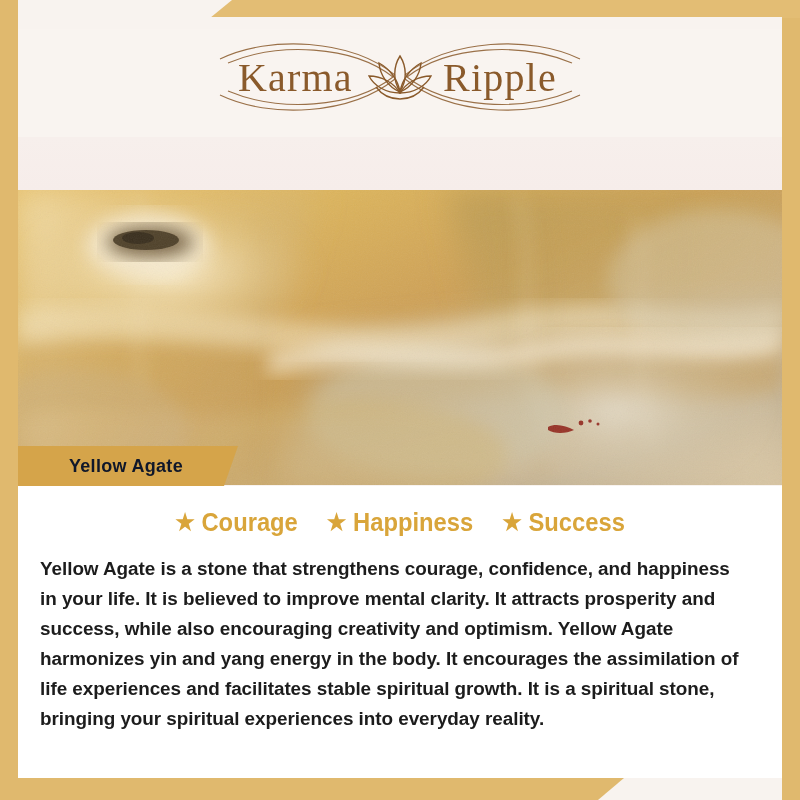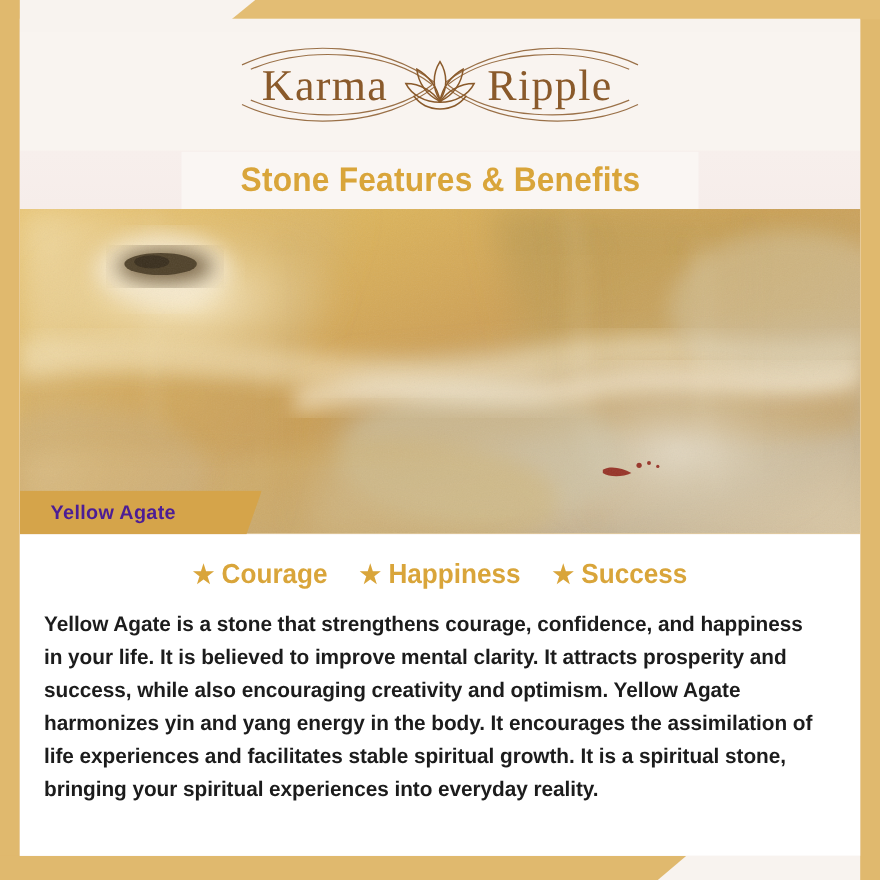--- a/index.html
+++ b/index.html
@@ -89,22 +89,22 @@
 
   
   .name-banner {
     position:absolute;
     left:0; top:429px; width:220px; height:40px;
     background:#d5a44a;
     clip-path: polygon(0 0, 100% 0, calc(100% - 14px) 100%, 0 100%);
     display:flex; align-items:center;
   }
   .name-banner-text {
-    margin-left:28px;
-    color:#4c1d95;
+    margin-left:51px;
+    color:#0f172a;
     font-weight:bold;
     font-size:18px;
     letter-spacing:0.3px;
     white-space:nowrap;
   }
 
   
   .body-section {
     position:absolute;
     left:0; right:0; top:469px; bottom:0;
@@ -176,23 +176,20 @@
           <path d="M210,64 C196,64 184,57 179,47 C192,47 204,54 210,64 Z"></path>
           <path d="M210,64 C224,64 236,57 241,47 C228,47 216,54 210,64 Z"></path>
           <path d="M186,58 C192,66 200,70 210,70 C220,70 228,66 234,58"></path>
         </g>
         <text x="48" y="62" font-family="Liberation Serif, serif" font-size="40" fill="#8a5a2b" letter-spacing="1.2">Karma</text>
         <text x="253" y="62" font-family="Liberation Serif, serif" font-size="40" fill="#8a5a2b" letter-spacing="1.2">Ripple</text>
       </svg>
     </div>
 
     <div class="title-strip"></div>
-    <div class="title-panel">
-      <div class="title-text">Stone Features &amp; Benefits</div>
-    </div>
 
     <div class="stone">
       <svg viewBox="0 0 764 295" preserveAspectRatio="none">
         <defs>
           <linearGradient id="base" x1="0" y1="0" x2="1" y2="1">
             <stop offset="0%" stop-color="#e8c16a"></stop>
             <stop offset="22%" stop-color="#dcb45c"></stop>
             <stop offset="45%" stop-color="#cfa257"></stop>
             <stop offset="68%" stop-color="#c6a572"></stop>
             <stop offset="85%" stop-color="#bfae90"></stop>

